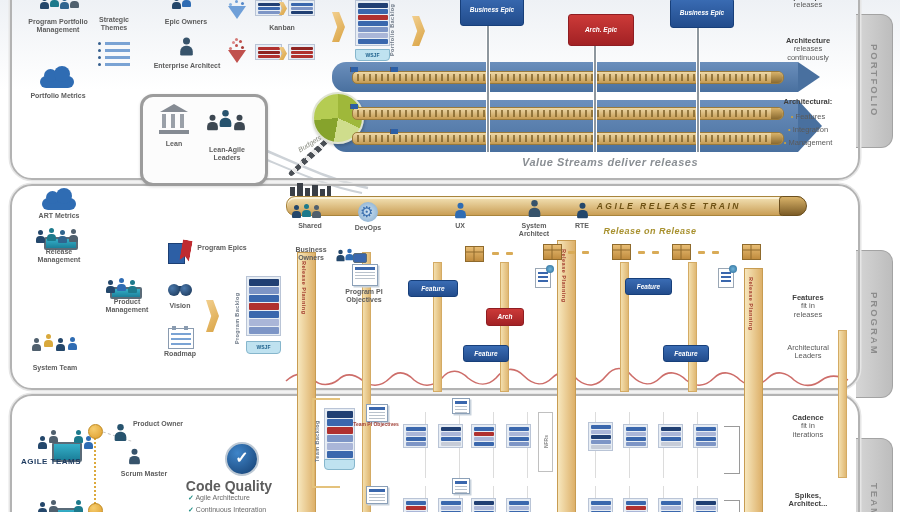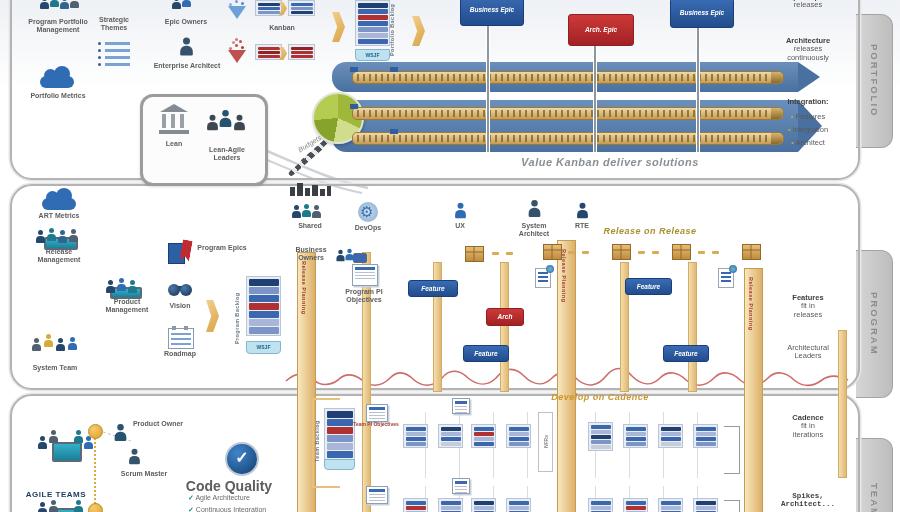--- a/index.html
+++ b/index.html
@@ -217,28 +217,28 @@
   <div class="flag" style="left:350px;top:104px;"></div>
   <div class="flag" style="left:390px;top:129px;"></div>
 
   <div class="pole" style="left:487px;top:20px;height:132px;"></div>
   <div class="sign blue" style="left:460px;top:-6px;width:56px;height:28px;padding:1px 3px;">Business Epic</div>
   <div class="pole" style="left:594px;top:42px;height:110px;"></div>
   <div class="sign red" style="left:568px;top:14px;width:52px;height:28px;padding:1px 6px;">Arch. Epic</div>
   <div class="pole" style="left:697px;top:22px;height:130px;"></div>
   <div class="sign blue" style="left:670px;top:-2px;width:56px;height:26px;padding:1px 3px;">Business Epic</div>
 
-  <div class="lbl" style="left:460px;top:156px;width:300px;font-size:11px;font-style:italic;color:#8a8f94;letter-spacing:.5px;">Value Kanban deliver solutions</div>
+  <div class="lbl" style="left:460px;top:156px;width:300px;font-size:11px;font-style:italic;color:#8a8f94;letter-spacing:.5px;">Value Streams deliver releases</div>
 
   <div class="note" style="top:-7px;"><b>Epics span</b><br><span>releases</span></div>
   <div class="note" style="top:37px;"><b>Architecture</b><br><span>releases</span><br><span>continuously</span></div>
-  <div class="note" style="top:98px;"><b>Integration:</b></div>
+  <div class="note" style="top:98px;"><b>Architectural:</b></div>
   <div class="note" style="top:113px;"><span style="color:#caa23f;">•</span> <span>Features</span></div>
   <div class="note" style="top:126px;"><span style="color:#caa23f;">•</span> <span>Integration</span></div>
-  <div class="note" style="top:139px;"><span style="color:#caa23f;">•</span> <span>Architect</span></div>
+  <div class="note" style="top:139px;"><span style="color:#caa23f;">•</span> <span>Management</span></div>
 
   <div class="cloud" style="left:42px;top:198px;"></div>
   <div class="lbl" style="left:26px;top:212px;width:66px;">ART Metrics</div>
   <div class="pgroup" style="left:36px;top:228px;width:56px;height:18px;">
     <div class="person" style="left:0;top:2px;color:#24476b;"></div>
       <div class="person" style="left:11px;top:0;color:#1d7a8c;"></div>
       <div class="person" style="left:22px;top:2px;color:#30658f;"></div>
       <div class="person" style="left:33px;top:1px;color:#50606e;"></div>
     <div class="screen" style="left:8px;top:9px;width:30px;height:9px;"></div>
   </div>
@@ -280,20 +280,23 @@
   <div class="tray" style="left:246px;top:341px;width:33px;height:11px;line-height:11px;">WSJF</div>
 
   <div class="city" style="left:290px;top:182px;width:42px;height:14px;">
     <i style="left:0;width:5px;height:9px;"></i>
       <i style="left:7px;width:6px;height:13px;"></i>
       <i style="left:15px;width:5px;height:8px;"></i>
       <i style="left:22px;width:6px;height:11px;"></i>
       <i style="left:30px;width:5px;height:7px;"></i>
       <i style="left:37px;width:4px;height:10px;"></i>
   </div>
+  <div class="train">
+      <span class="ttl">AGILE RELEASE TRAIN</span>
+    </div>
 
   <div class="pgroup" style="left:292px;top:204px;width:36px;height:16px;">
     <div class="person" style="left:0;top:1px;color:#24476b;"></div>
       <div class="person" style="left:10px;top:0;color:#1d7a8c;"></div>
       <div class="person" style="left:20px;top:1px;color:#50606e;"></div>
   </div>
   <div class="lbl" style="left:286px;top:222px;width:48px;">Shared</div>
   <div class="abs" style="left:358px;top:202px;width:20px;height:20px;background:radial-gradient(#cfe2f2,#7fa8cc);border-radius:50%;z-index:4;"></div>
   <div class="gear" style="left:360px;top:204px;">⚙</div>
   <div class="lbl" style="left:344px;top:224px;width:48px;">DevOps</div>
@@ -349,30 +352,29 @@
 
   <div class="sign blue" style="left:408px;top:280px;width:48px;height:15px;">Feature</div>
   <div class="sign blue" style="left:625px;top:278px;width:45px;height:15px;">Feature</div>
   <div class="sign red" style="left:486px;top:308px;width:36px;height:16px;">Arch</div>
   <div class="sign blue" style="left:463px;top:345px;width:44px;height:15px;">Feature</div>
   <div class="sign blue" style="left:663px;top:345px;width:44px;height:15px;">Feature</div>
 
   <div class="note" style="top:294px;"><b>Features</b><br><span>fit in</span><br><span>releases</span></div>
   <div class="note" style="top:344px;"><span>Architectural</span><br><span>Leaders</span></div>
 
-  <div class="gold-txt" style="left:470px;top:392px;width:260px;color:#c9972c;">Develop on Cadence</div>
 
   <div class="pgroup" style="left:38px;top:428px;width:56px;height:40px;">
     <div class="screen" style="left:14px;top:14px;width:26px;height:16px;"></div>
     <div class="person" style="left:0;top:8px;color:#24476b;"></div>
       <div class="person" style="left:11px;top:2px;color:#50606e;"></div>
       <div class="person" style="left:36px;top:2px;color:#1d7a8c;"></div>
       <div class="person" style="left:46px;top:8px;color:#2f6cb3;"></div>
   </div>
-  <div class="lbl blue" style="left:16px;top:490px;width:70px;font-size:8px;letter-spacing:.5px;text-align:right;">AGILE TEAMS</div>
+  <div class="lbl blue" style="left:16px;top:457px;width:70px;font-size:8px;letter-spacing:.5px;">AGILE TEAMS</div>
   <div class="pgroup" style="left:38px;top:500px;width:56px;height:12px;">
     <div class="screen" style="left:14px;top:8px;width:26px;height:10px;"></div>
     <div class="person" style="left:0;top:2px;color:#24476b;"></div>
       <div class="person" style="left:11px;top:0;color:#50606e;"></div>
       <div class="person" style="left:36px;top:0;color:#1d7a8c;"></div>
   </div>
   <div class="ycirc" style="left:88px;top:424px;"></div>
   <div class="ycirc" style="left:88px;top:503px;"></div>
   <div class="conn" style="left:94px;top:438px;height:66px;border-left:2px dotted #dca93c;"></div>
   <div class="conn" style="left:102px;top:436px;width:30px;border-top:1.5px dashed #c3c3c3;transform:rotate(18deg);"></div>
@@ -495,15 +497,15 @@
       <div class="bar" style="background: rgb(58, 103, 173);"></div>
     </div>
   <div class="stack h4" style="left:693px;top:498px;width:20px;">
       <div class="bar" style="background: rgb(32, 63, 115);"></div>
       <div class="bar" style="background: rgb(170, 182, 216);"></div>
       <div class="bar" style="background: rgb(58, 103, 173);"></div>
     </div>
   <div class="bracket" style="left:724px;top:500px;height:12px;"></div>
 
   <div class="note" style="top:414px;"><b>Cadence</b><br><span>fit in</span><br><span>iterations</span></div>
-  <div class="note" style="top:492px;font-family:Liberation Mono, monospace;"><b>Spikes,</b><br><b>Architect...</b></div>
+  <div class="note" style="top:492px;"><b>Spikes,</b><br><b>Architect...</b></div>
 
 </div>
 
 </body></html>

